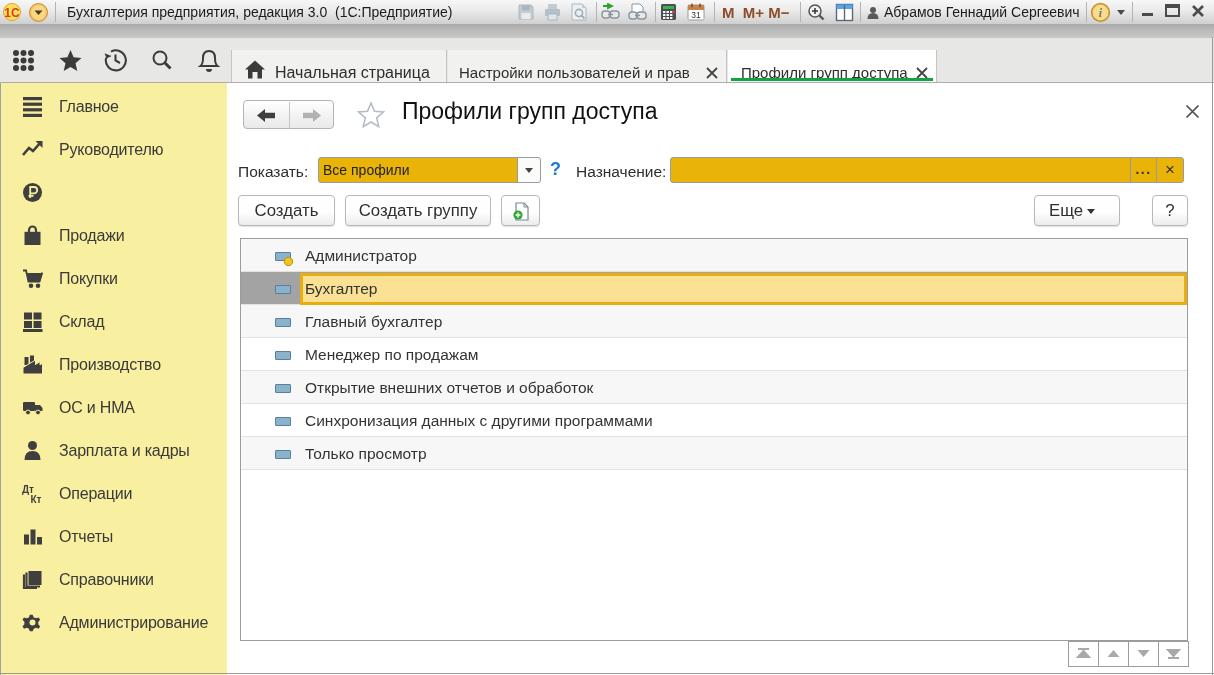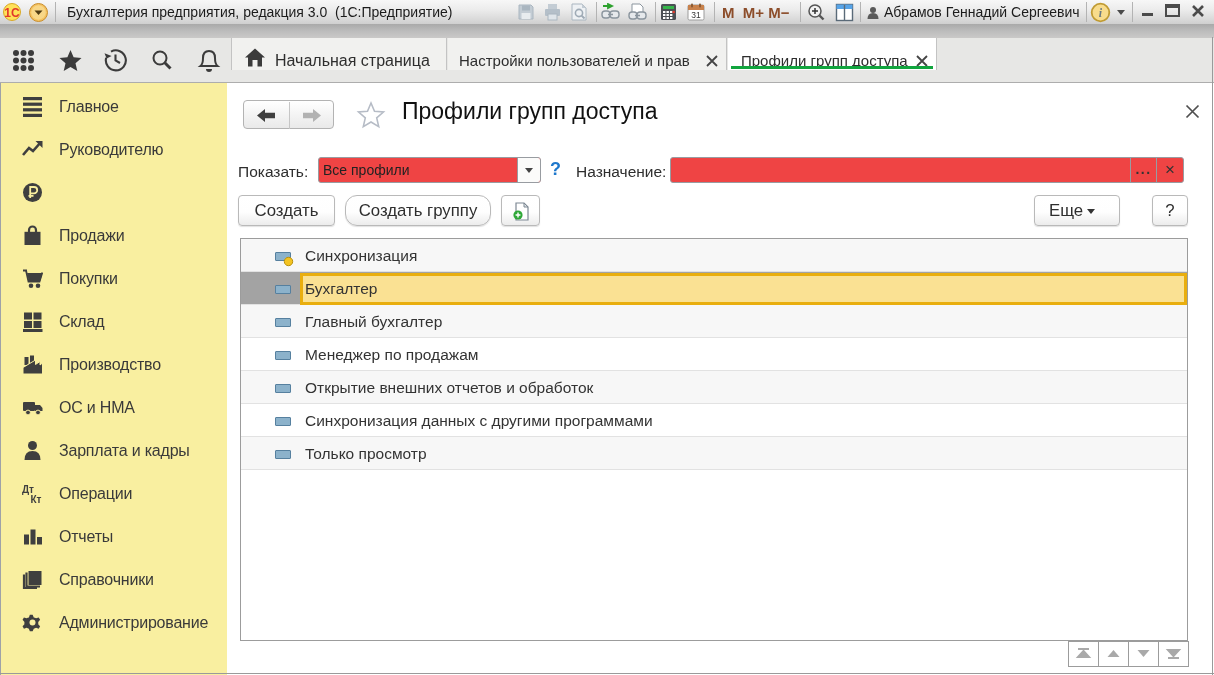--- a/index.html
+++ b/index.html
@@ -13,21 +13,21 @@
   #tbarBottom { left:0; top:24px; width:1214px; height:14px;
     background:linear-gradient(to bottom,#a9a9a9 0%,#bcbcbc 50%,#cac9c8 100%); }
   #winTitle { left:67px; top:0; height:24px; line-height:24px; font-size:14px; color:#1b1b1b; }
   .vsep { width:1px; top:2px; height:20px; background:#b3b3b3; }
   .titleIcon { top:3px; }
   #userName { top:0; height:20px; line-height:25px; font-size:14px; color:#1b1b1b; left:884px; }
 
   
   #tabbar { left:0; top:38px; width:1214px; height:45px; background:#e7e7e5; border-bottom:1px solid #adadad; }
   .stripIcon { position:absolute; top:11px; }
-  .tab { position:absolute; top:0; height:32px; background:#f1f1ef; border-left:1px solid #c3c3c3; border-right:1px solid #c3c3c3;padding-left:12px; }
+  .tab { position:absolute; top:12px; height:32px; background:#f1f1ef; border-left:1px solid #c3c3c3; border-right:1px solid #c3c3c3;padding-left:12px; }
   .tab .tlabel { position:absolute; top:0; height:44px; line-height:46px; font-size:15px; color:#2e2e2e; white-space:nowrap; }
   #tab3 { background:#ffffff; border-right:1px solid #c3c3c3; }
   #tab3 .green { position:absolute; left:3px; right:3px; bottom:1px; height:3px; background:#11a53e; }
 
   
   #sidebar { left:0; top:83px; width:227px; height:592px; background:#f9efa0; border-left:1px solid #9fa2a8; }
   .mitem { position:absolute; left:0; width:227px; height:43px; }
   .mitem .micon { position:absolute; left:21px; top:11px; width:21px; height:21px; }
   .mitem .mtext { position:absolute; left:58px; top:0; height:43px; line-height:43px; font-size:16px; letter-spacing:-0.2px; color:#3a3a3a; white-space:nowrap; }
 
@@ -35,21 +35,21 @@
   #content { left:228px; top:83px; width:986px; height:592px; background:#fff; }
 
   
   #navgrp { position:absolute; left:15px; top:17px; width:91px; height:29px; border:1px solid #b3b3b3; border-radius:4px;
     background:linear-gradient(#ffffff,#e9e9e9); }
   #navsep { position:absolute; left:45px; top:1px; width:1px; height:27px; background:#c6c6c6; }
   #pageTitle { position:absolute; left:174px; top:15px; font-size:23px; color:#111; white-space:nowrap; }
 
   
   .lbl { position:absolute; font-size:15.5px; color:#2e2e2e; white-space:nowrap; }
-  .field { position:absolute; border:1px solid #989ca1; border-radius:3px; background:#ef4444; }
+  .field { position:absolute; border:1px solid #989ca1; border-radius:3px; background:#eab308; }
   #ddArrowBtn { position:absolute; right:0; top:0; width:23px; height:24px; border-left:1px solid #989ca1;
     background:#fbfbfa; border-radius:0 2px 2px 0; }
   .tri-d { width:0; height:0; border-left:4px solid transparent; border-right:4px solid transparent; border-top:5px solid #444; position:absolute; }
   #qmark { position:absolute; left:322px; top:76px; color:#1e78cc; font-size:18px; font-weight:bold; }
   .inbtn { position:absolute; top:0; height:24px; border-left:1px solid #989ca1; text-align:center; color:#333; }
 
   
   .btn { position:absolute; height:31px; border:1px solid #b9b9b9; border-radius:4px;
     background:linear-gradient(#ffffff 0%,#fefefe 55%,#ececec 100%); box-shadow:0 1px 1px rgba(0,0,0,0.12);
     font-size:16.8px; color:#2e2e2e; text-align:center; }
@@ -372,42 +372,42 @@
       </div>
   </div>
   <div id="qmark">?</div>
   <div class="lbl" style="left:348px; top:80px;">Назначение:</div>
   <div class="field" style="left:442px; top:74px; width:514px; height:26px;">
     <div class="inbtn" style="right:27px; width:26px; line-height:23px; font-weight:bold; letter-spacing:1.5px; font-size:14px;">...</div>
     <div class="inbtn" style="right:0; width:27px; line-height:23px; font-size:17px; border-radius:0 2px 2px 0;">×</div>
   </div>
 
   <div class="btn" style="left:10px; top:112px; width:97px; line-height:30px;">Создать</div>
-  <div class="btn" style="left:117px; top:112px; width:146px; line-height:30px;border-radius:12px;">Создать группу</div>
+  <div class="btn" style="left:117px; top:112px; width:146px; line-height:30px;">Создать группу</div>
   <div class="btn" style="left:273px; top:112px; width:39px;">
     <svg style="position:absolute; left:10px; top:6px;" width="18" height="19" viewBox="0 0 18 19">
       <path d="M4 1 h8 l4 4 v13 h-12 z" fill="#fff" stroke="#7d8893" stroke-width="1.2"></path>
       <path d="M12 1 l4 4 h-4 z" fill="#dfe3e7" stroke="#7d8893"></path>
       <circle cx="6" cy="13" r="4.6" fill="#2fa838"></circle>
       <path d="M6 10.6 v4.8 M3.6 13 h4.8" stroke="#fff" stroke-width="1.4"></path>
     </svg>
   </div>
   <div class="btn" style="left:806px; top:112px; width:86px;">
     <div style="position:absolute; left:14px; top:0; line-height:30px;">Еще</div>
     <div class="tri-d" style="left:52px; top:13px; border-top-color:#333;"></div>
   </div>
   <div class="btn" style="left:924px; top:112px; width:36px; line-height:30px;">?</div>
 
   <div id="panel">
     <div class="row odd" style="top:0;">
       <div class="ric"></div>
       <svg style="position:absolute; left:42px; top:17px;" width="11" height="11" viewBox="0 0 11 11">
         <circle cx="5.5" cy="5.5" r="4.2" fill="#f4c321" stroke="#b8900d"></circle>
       </svg>
-      <div class="rtx">Синхронизация</div>
+      <div class="rtx">Администратор</div>
     </div>
     <div class="row" style="top:33px; background:#a3a3a3;">
       <div class="ric"></div>
       <div style="position:absolute; left:59px; top:1px; width:887px; height:32px; background:#fae193; border:3px solid #e9ae0e;"></div>
       <div class="rtx">Бухгалтер</div>
     </div>
     <div class="row odd" style="top:66px;">
         <div class="ric"></div>
         <div class="rtx">Главный бухгалтер</div>
       </div>

